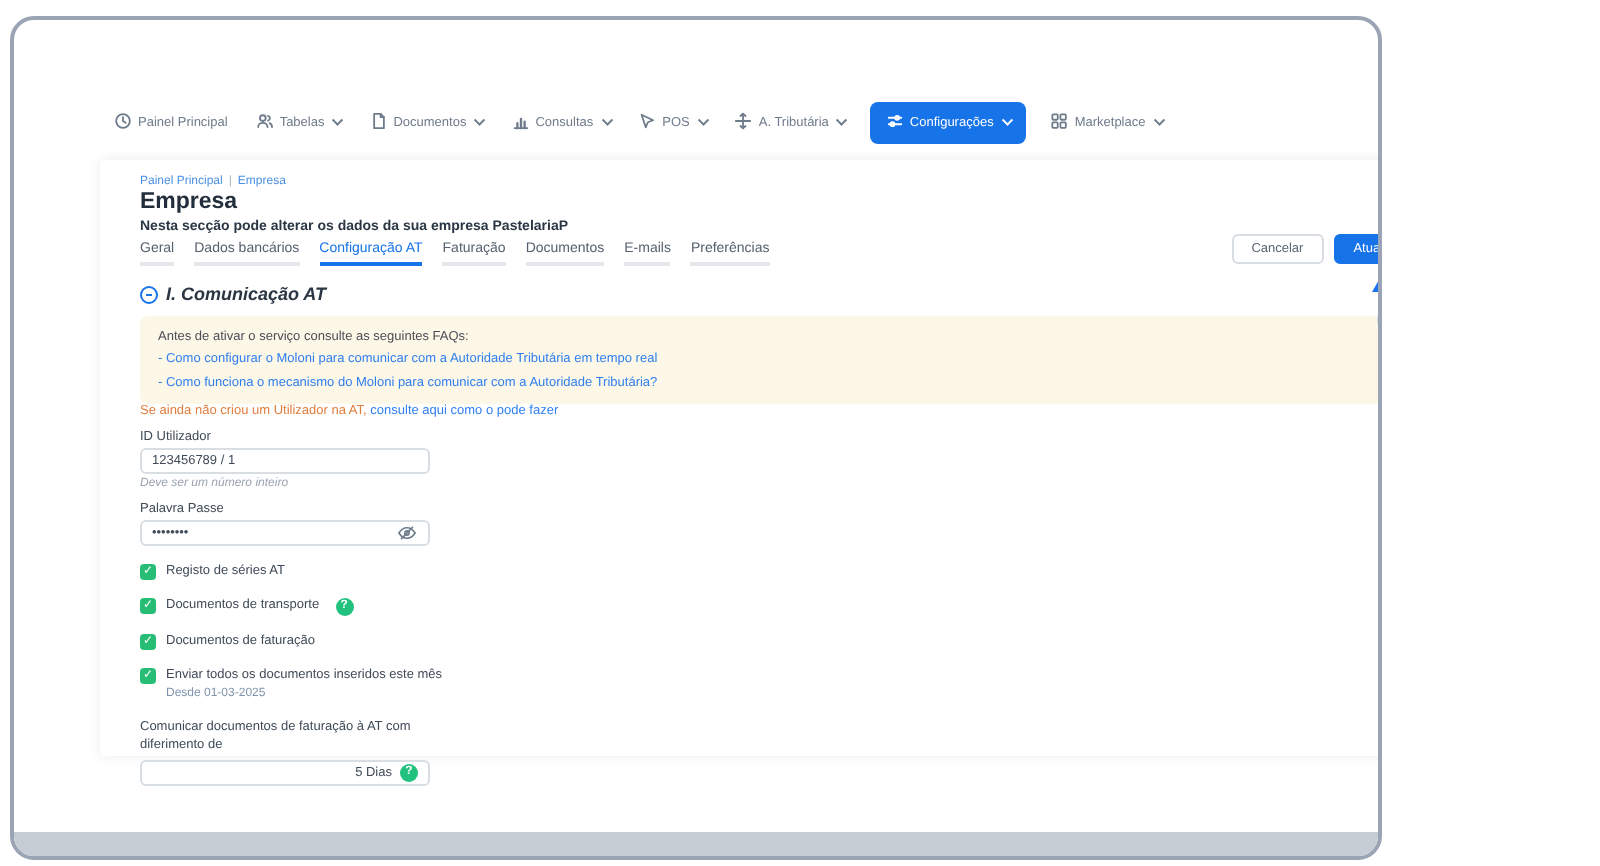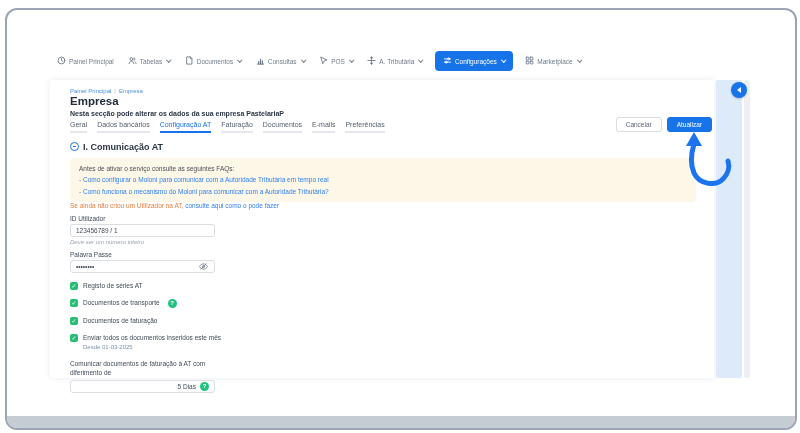--- a/index.html
+++ b/index.html
@@ -1,18 +1,18 @@
 <!DOCTYPE html>
 <html><head>
 <meta charset="utf-8">
 <style>
   * { box-sizing: border-box; margin: 0; padding: 0; }
   html,body { width: 800px; height: 433px; background: #fff; overflow: hidden;
     font-family: "Liberation Sans", sans-serif; }
-  .frame { position: absolute; left: 5px; top: 8px; width: 792px; height: 422px;
+  .frame { position: absolute; left: 5px; top: 8px; width: 686px; height: 422px;
     border: 2px solid #9aa4b4; border-radius: 12px; background: #fff; overflow: hidden; }
   .frame-footer { position: absolute; left: 0; right: 0; bottom: 0; height: 12px;
     background: #c6ccd4; }
 
   
   .nav { position: absolute; left: 48px; top: 40px; height: 22px; display: flex;
     align-items: center; gap: 10px; color: #6e7b8a; font-size: 6.5px; white-space: nowrap; }
   .nav-item { display: flex; align-items: center; gap: 3px; cursor: pointer; padding: 4px 2px; }
   .nav-item svg { width: 9px; height: 9px; stroke: currentColor; fill: none;
     stroke-width: 1; stroke-linecap: round; stroke-linejoin: round; }
@@ -33,21 +33,21 @@
     font-size: 7px; color: #55606e; }
   .tab { padding-bottom: 3px; border-bottom: 2px solid #e4e8ec; cursor: pointer; }
   .tab.active { color: #1673e8; border-bottom-color: #1673e8; }
   .actions { position: absolute; top: 37px; right: 2px; display: flex; gap: 5px; }
   .btn { font-size: 6.5px; padding: 3px 9px; border-radius: 3px; cursor: pointer;
     font-family: inherit; }
   .btn-cancel { background: #fff; border: 1px solid #d8dde3; color: #5a6675; }
   .btn-update { background: #1673e8; border: 1px solid #1673e8; color: #fff; }
 
   .section-head { position: absolute; left: 20px; top: 62px; display: flex;
-    align-items: flex-start; gap: 4px; }
+    align-items: flex-end; gap: 4px; font-style: italic; }
   .minus-circle { width: 9px; height: 9px; border: 1px solid #1673e8; border-radius: 50%;
     position: relative; }
   .minus-circle::after { content: ""; position: absolute; left: 2px; right: 2px;
     top: 3px; height: 1px; background: #1673e8; }
   .section-title { font-size: 9px; font-weight: bold; color: #2b3644; }
 
   .notice { position: absolute; left: 20px; right: 18px; top: 78px; background: #fdf7e7;
     border-radius: 4px; padding: 5px 9px; font-size: 6.5px; line-height: 1.75; color: #4d4d57; }
   .notice a, .link { color: #2f7ff0; text-decoration: none; cursor: pointer; display: block; }
   .inline-link { color: #2f7ff0; cursor: pointer; }

